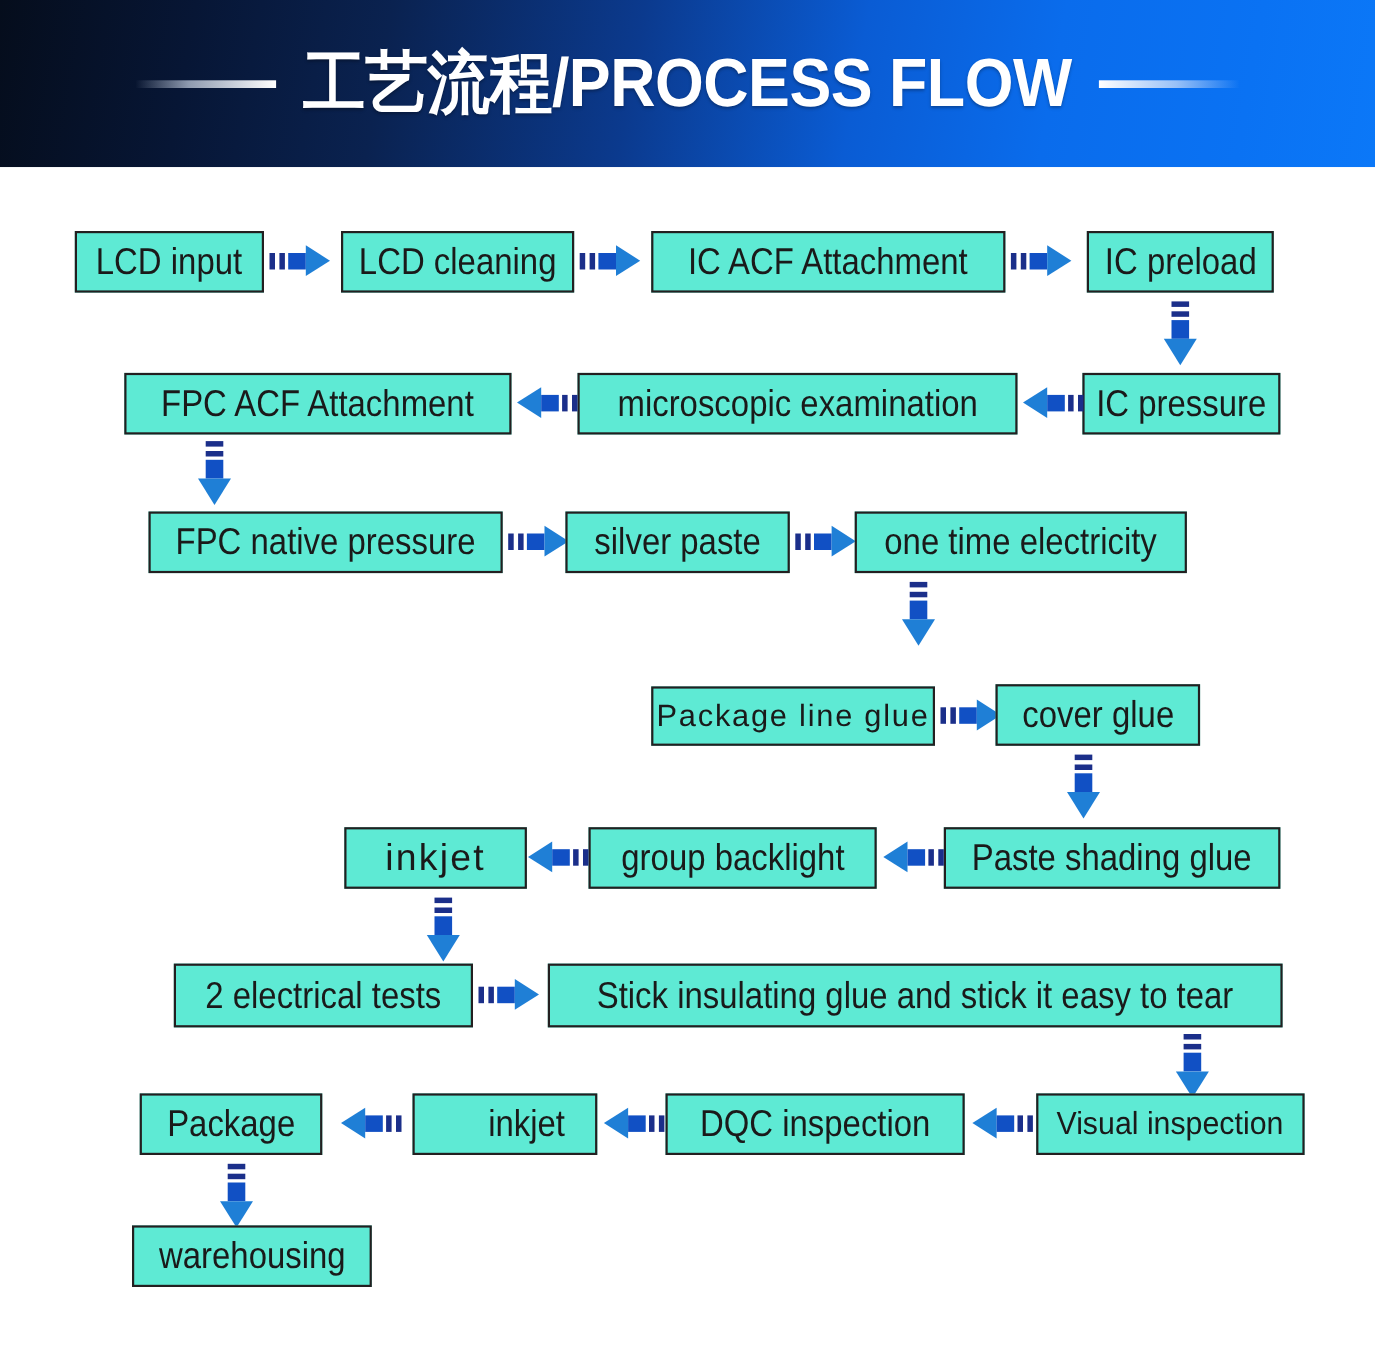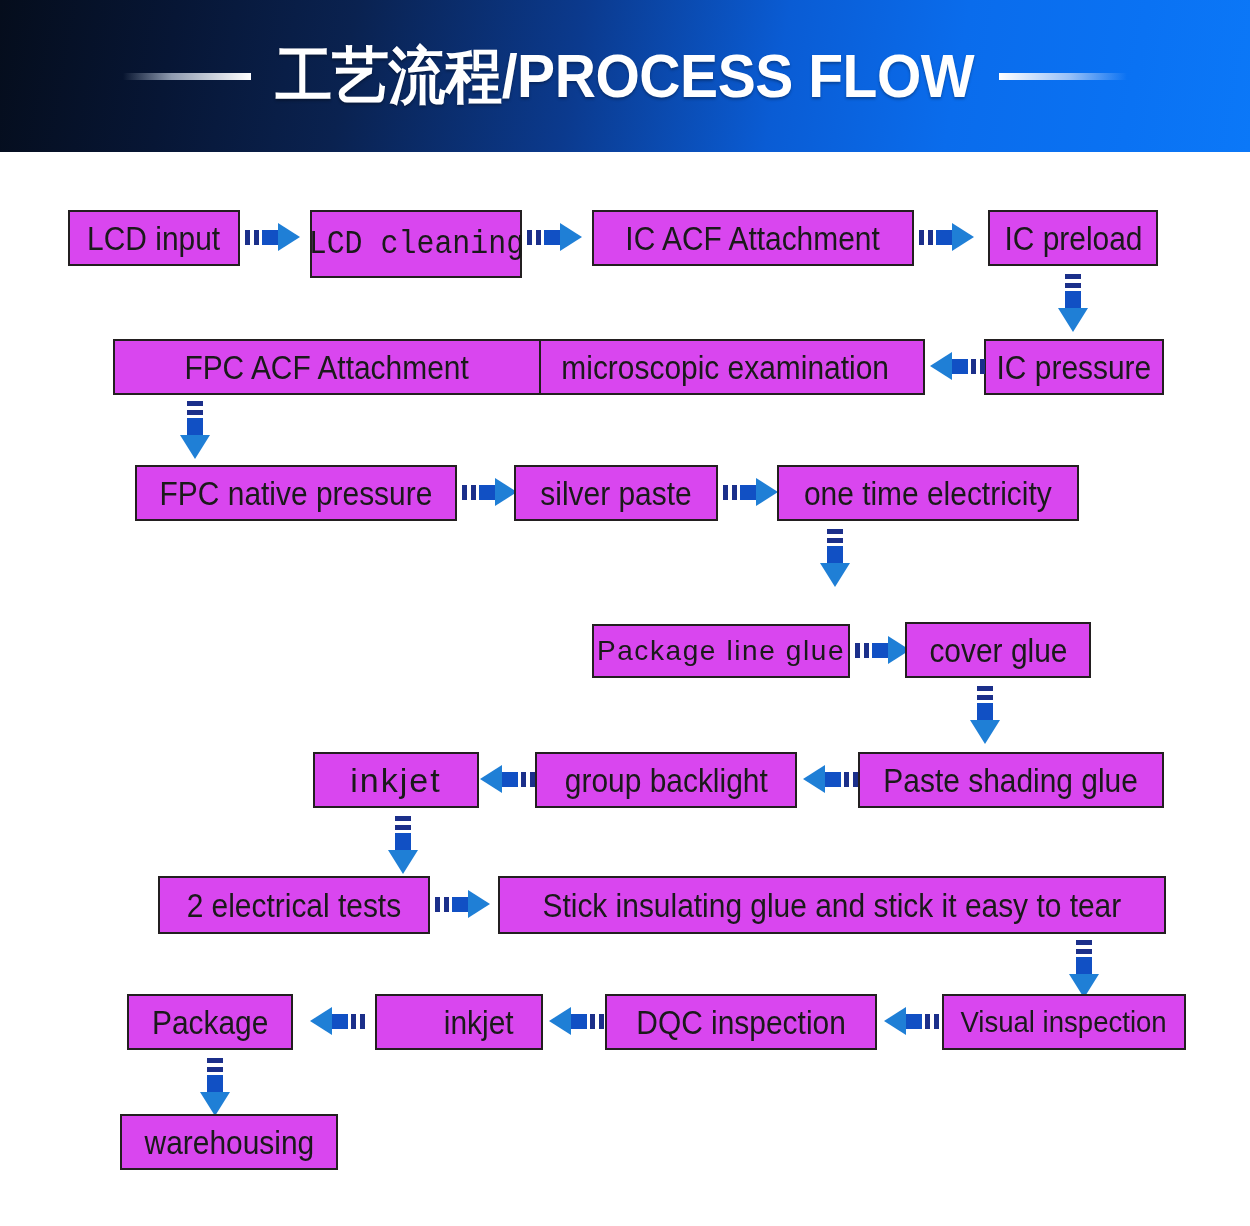--- a/index.html
+++ b/index.html
@@ -75,21 +75,21 @@
     left: 0; top: 152px;
     width: 1250px;
     height: 1074px;
     background: #ffffff;
   }
 
   
   .node {
     position: absolute;
     border: 2px solid #231f20;
-    background: #d946ef;
+    background: #5eead4;
     color: #1a1a1a;
     display: flex;
     align-items: center;
     justify-content: center;
     white-space: nowrap;
     font-size: 34px;
     line-height: 1;
     font-weight: 400;
     transform-origin: center;
   }
@@ -203,21 +203,21 @@
       <span>LCD input</span>
     </div>
 
     <div class="arrow right" style="left:245px; top:71px;">
       <div class="dash-a"></div>
       <div class="dash-b"></div>
       <div class="shaft"></div>
       <div class="head"></div>
     </div>
 
-    <div class="node" style="left:310px; top:58px; width:212px; height:68px;font-family:Liberation Mono, monospace;">
+    <div class="node" style="left:310px; top:58px; width:212px; height:56px;">
       <span>LCD cleaning</span>
     </div>
 
     <div class="arrow right" style="left:527px; top:71px;">
       <div class="dash-a"></div>
       <div class="dash-b"></div>
       <div class="shaft"></div>
       <div class="head"></div>
     </div>
 
@@ -258,21 +258,21 @@
       <span>microscopic examination</span>
     </div>
 
     <div class="arrow left" style="left:470px; top:200px;">
       <div class="head"></div>
       <div class="shaft"></div>
       <div class="dash-b"></div>
       <div class="dash-a"></div>
     </div>
 
-    <div class="node" style="left:113px; top:187px; width:428px; height:56px;">
+    <div class="node" style="left:113px; top:187px; width:352px; height:56px;">
       <span>FPC ACF Attachment</span>
     </div>
 
     <div class="arrow down" style="left:180px; top:249px;">
       <div class="dash-a"></div>
       <div class="dash-b"></div>
       <div class="shaft"></div>
       <div class="head"></div>
     </div>
 

